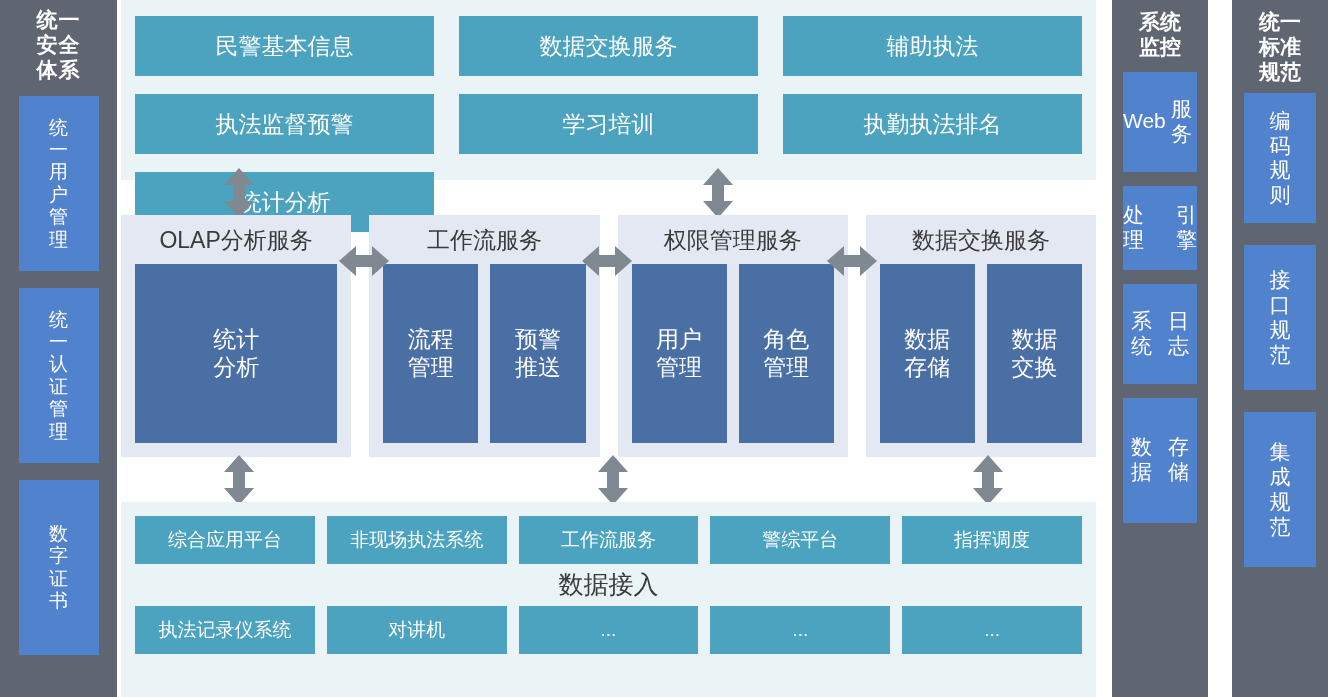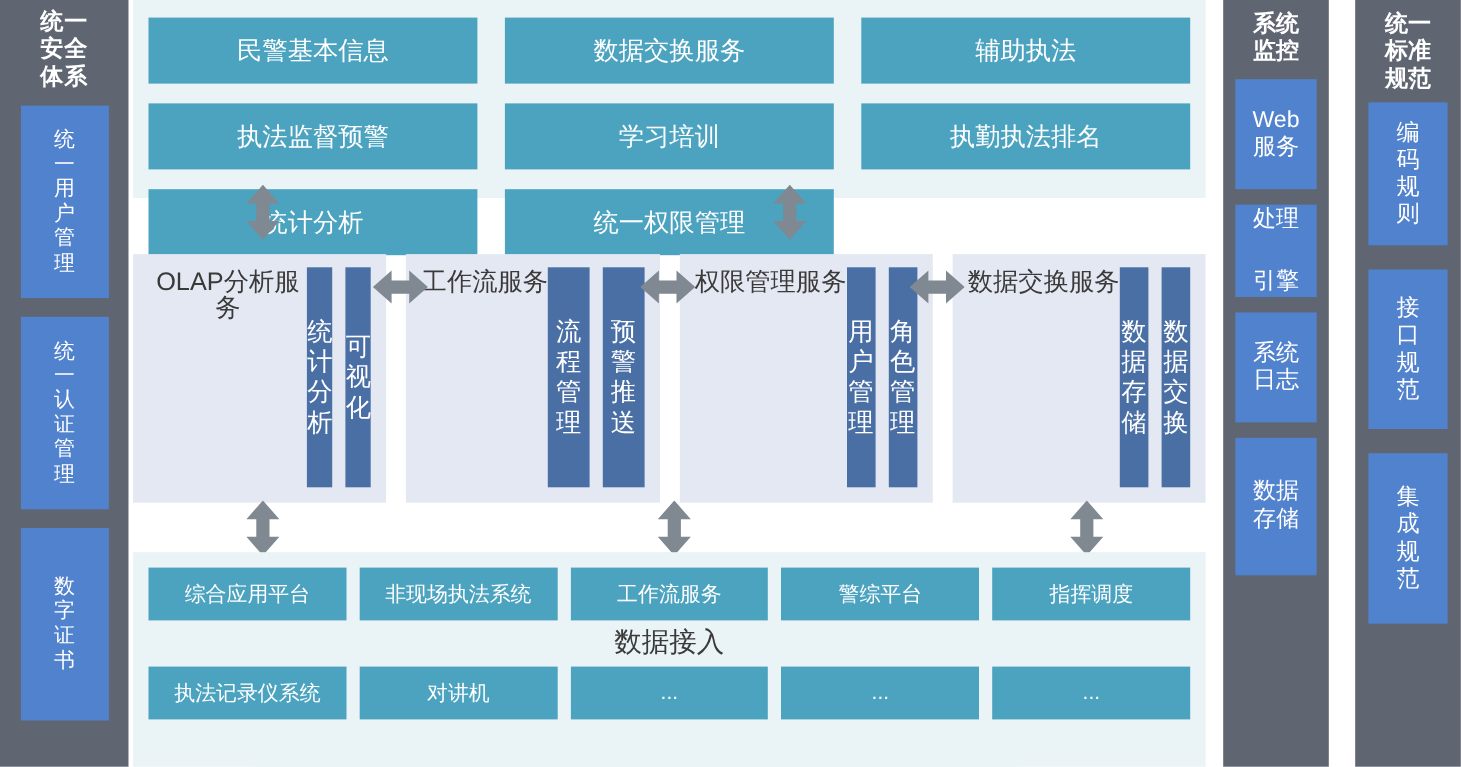--- a/index.html
+++ b/index.html
@@ -39,21 +39,21 @@
   #col-left .col-box{
     width:80px;font-size:19px;
     writing-mode:horizontal-tb;
     flex-direction:column;
   }
   #col-left .col-box span{display:block;}
 
   
   #col-sysmon{left:1112px;top:0;width:96px;height:697px;}
   #col-sysmon .col-title{font-size:21px;padding:10px 0 0 0;}
-  #col-sysmon .col-box{width:74px;font-size:21px;flex-direction:column;}
+  #col-sysmon .col-box{width:74px;font-size:21px;flex-direction:row;}
 
   
   #col-std{left:1232px;top:0;width:96px;height:697px;}
   #col-std .col-title{font-size:21px;padding:10px 0 0 0;}
   #col-std .col-box{width:72px;font-size:21px;flex-direction:column;}
 
   
   #main{position:absolute;left:117px;top:0;width:995px;height:697px;background:#ffffff;}
 
   
@@ -81,21 +81,21 @@
   
   #svc-layer{
     position:absolute;left:4px;top:215px;width:975px;height:242px;
     display:flex;align-items:stretch;
   }
   .svc-panel{
     background:#e4e8f2;
     flex:1;
     box-sizing:border-box;
     padding:12px 14px 14px 14px;
-    display:flex;margin-top:16px;
+    display:flex;flex-direction:column;
   }
   .svc-title{
     text-align:center;color:#3a3a3a;font-size:23px;
     margin:2px 0 12px 0;line-height:1;
   }
   .svc-boxes{display:flex;gap:12px;flex:1;}
   .blue-box{
     background:#4a6fa5;color:#ffffff;
     flex:1;
     display:flex;align-items:center;justify-content:center;
@@ -166,21 +166,20 @@
 
     <div id="app-layer">
       <div class="app-grid">
         <div class="teal-box">民警基本信息</div>
         <div class="teal-box">数据交换服务</div>
         <div class="teal-box">辅助执法</div>
         <div class="teal-box">执法监督预警</div>
         <div class="teal-box">学习培训</div>
         <div class="teal-box">执勤执法排名</div>
         <div class="teal-box">统计分析</div>
-        <div class="teal-box">统一权限管理</div>
       </div>
     </div>
 
     <div class="arrow" style="left:106px;top:168px;">
       <svg width="32" height="50" viewBox="0 0 32 50">
           <polygon points="16,0 31,17 22,17 22,33 31,33 16,50 1,33 10,33 10,17 1,17" fill="#808891"></polygon>
         </svg>
     </div>
     <div class="arrow" style="left:585px;top:168px;">
       <svg width="32" height="50" viewBox="0 0 32 50">
@@ -191,21 +190,20 @@
     <div id="svc-layer">
       <div class="svc-panel">
         <div class="svc-title">OLAP分析服务</div>
         <div class="svc-boxes">
           <div class="blue-box">
             <span>
               <span>统计</span><br>
               <span>分析</span>
             </span>
           </div>
-          <div class="blue-box">可视化</div>
         </div>
       </div>
       <div class="svc-gap"></div>
 
       <div class="svc-panel">
         <div class="svc-title">工作流服务</div>
         <div class="svc-boxes">
           <div class="blue-box">
             <span>
               <span>流程</span><br>

